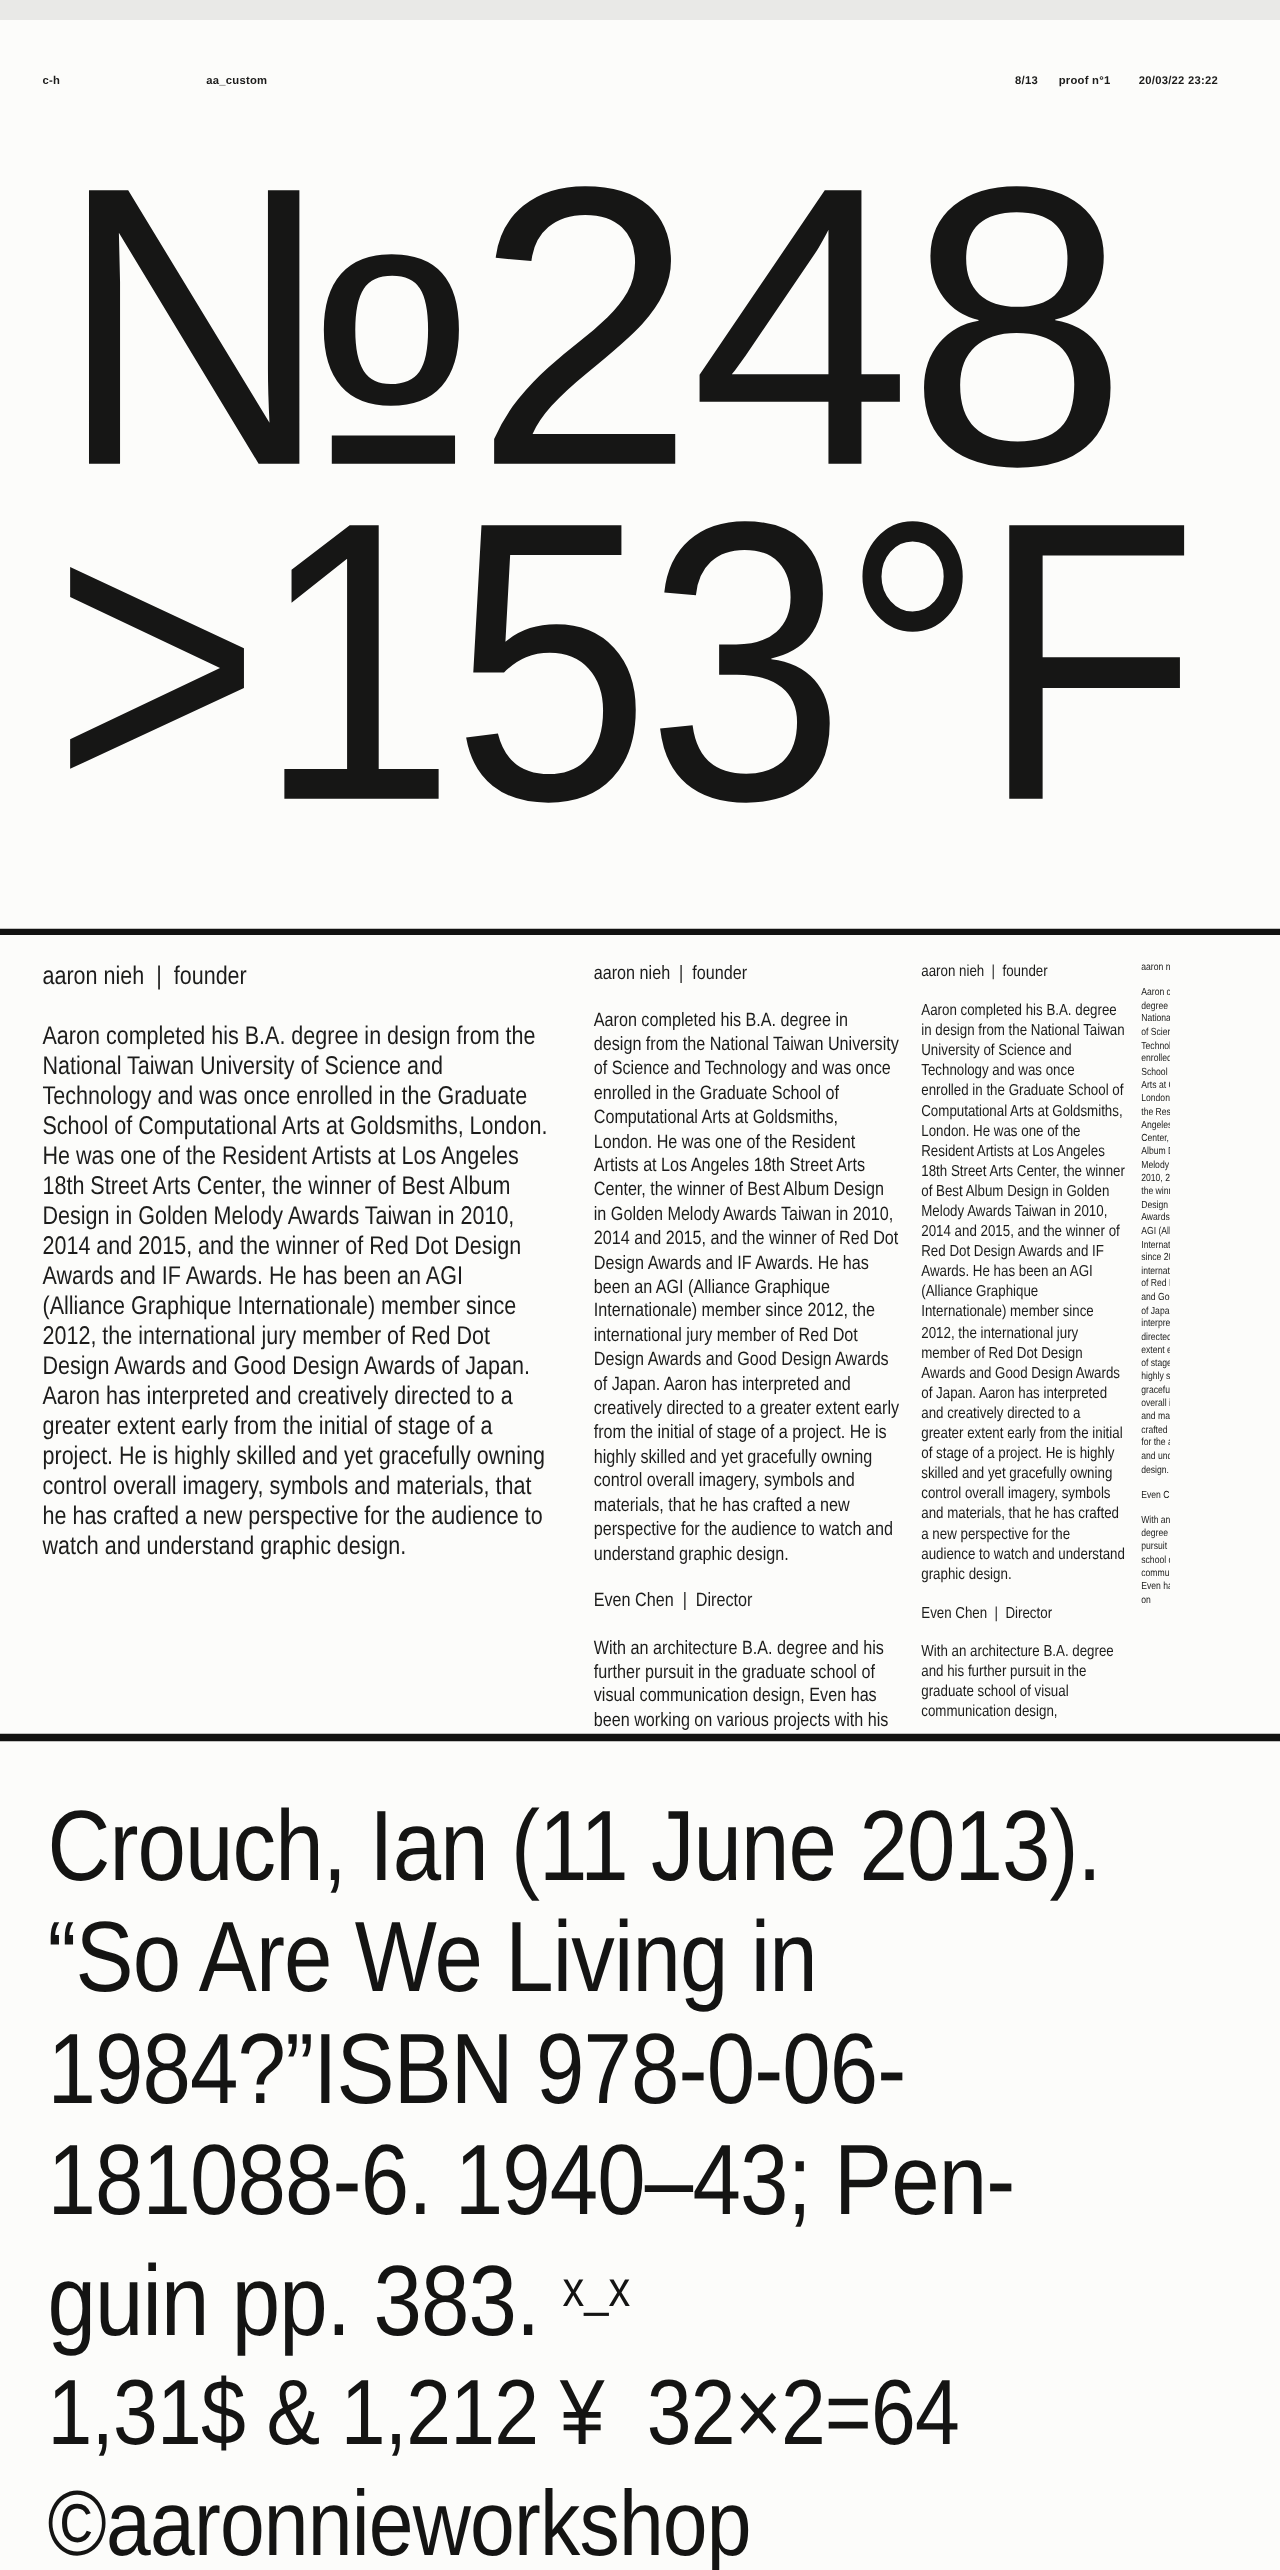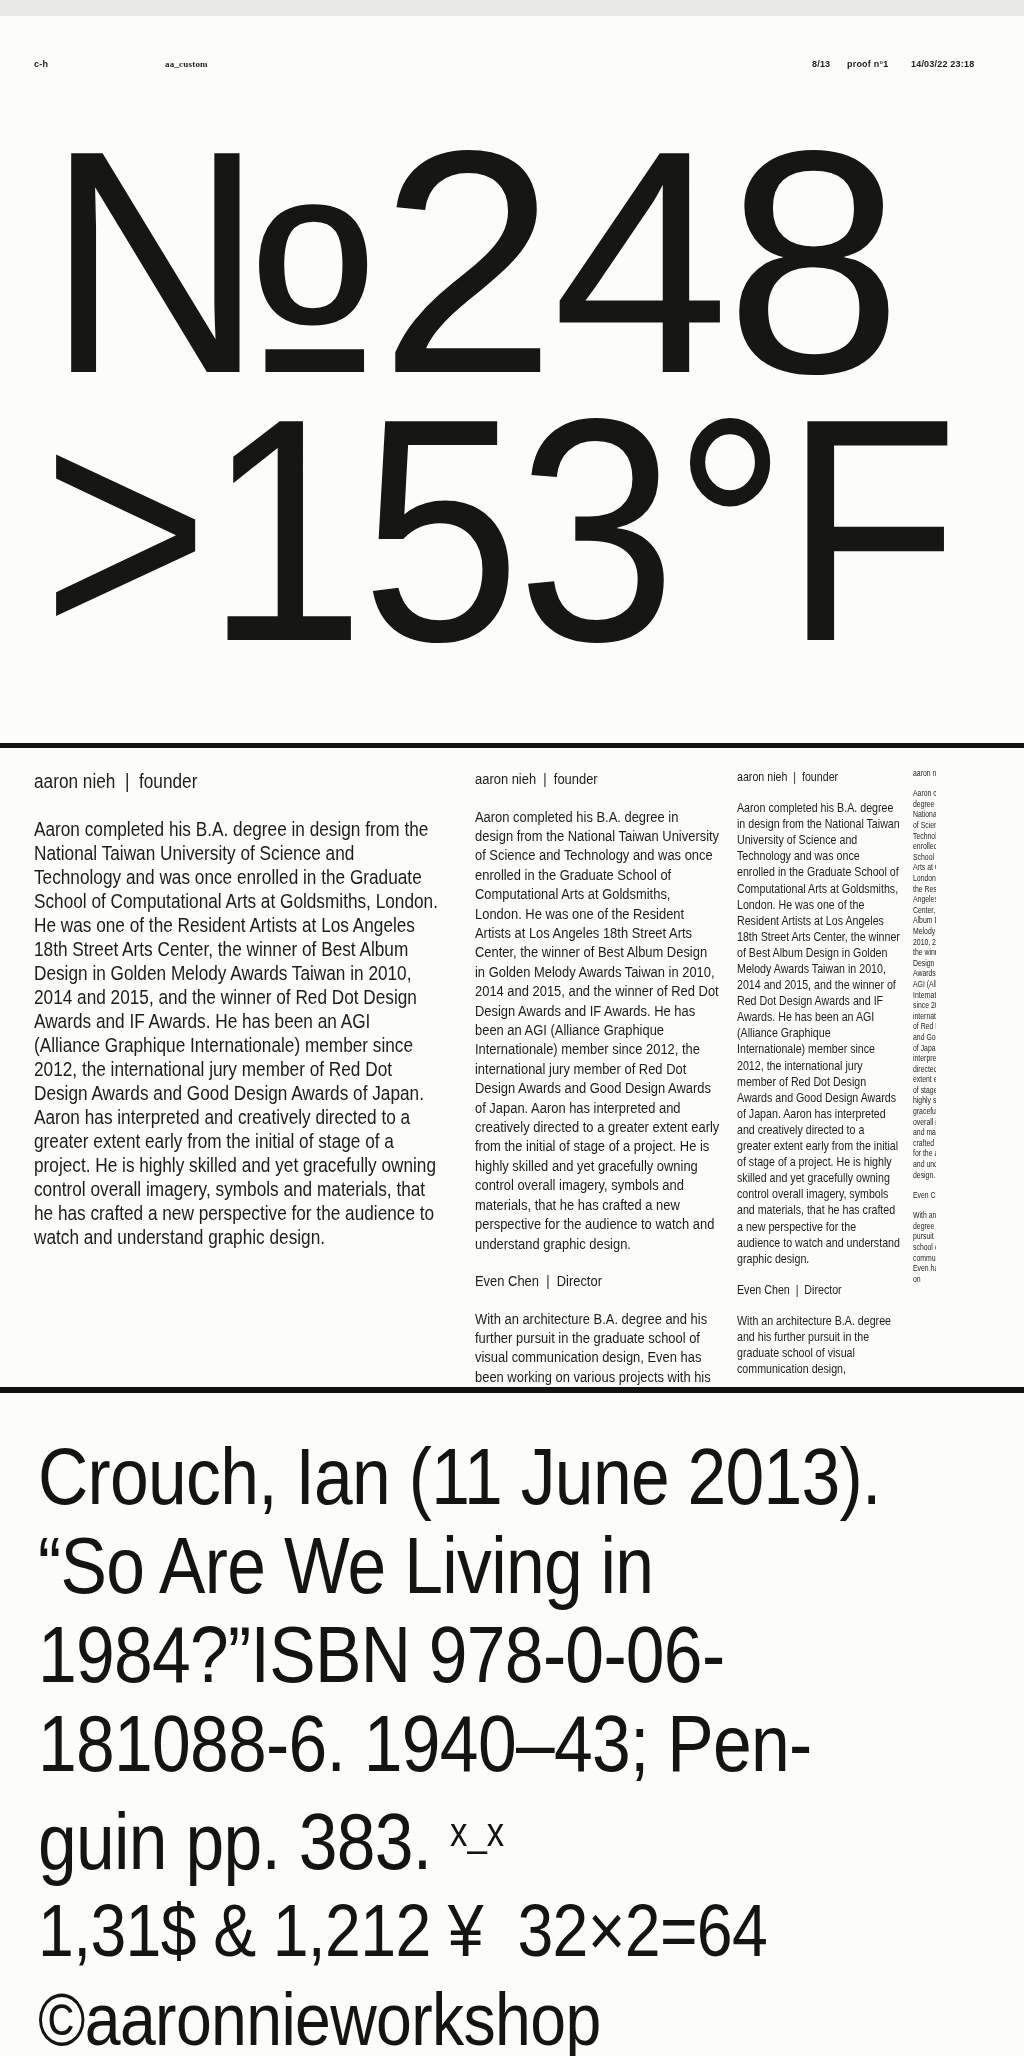--- a/index.html
+++ b/index.html
@@ -10,21 +10,21 @@
     background:#fcfcfa;
     color:#151514;
     font-family:"Liberation Sans", sans-serif;
     overflow:hidden;
   }
   
   .meta{position:absolute;top:43px;left:0;width:100%;height:14px;
         font-size:9px;font-weight:700;letter-spacing:.2px;color:#1b1b1a;}
   .meta span{position:absolute;top:0;white-space:pre;}
   .m-code{left:34px;}
-  .m-font{left:165px;font-family:Liberation Serif, serif;}
+  .m-font{left:165px;}
   .m-page{left:812px;}
   .m-proof{left:847px;}
   .m-date{left:911px;}
 
   
   .display{position:absolute;top:112px;left:42px;font-weight:400;color:#161615;}
   .display .dline{font-size:318px;line-height:268px;white-space:pre;
                   letter-spacing:-0.012em;transform-origin:0 50%;}
   .display .l2{transform:scaleX(.90);}
 
@@ -54,21 +54,21 @@
 </head>
 <body>
 
 <div class="page">
 
   <div class="meta">
     <span class="m-code">c-h</span>
     <span class="m-font">aa_custom</span>
     <span class="m-page">8/13</span>
     <span class="m-proof">proof n°1</span>
-    <span class="m-date">14/03/22 23:18</span>
+    <span class="m-date">20/03/22 23:22</span>
   </div>
 
   <div class="display">
     <div class="dline l1">№248</div>
     <div class="dline l2">&gt;153°F</div>
   </div>
 
   <div class="rule rule-1"></div>
 
   <div class="cols">

